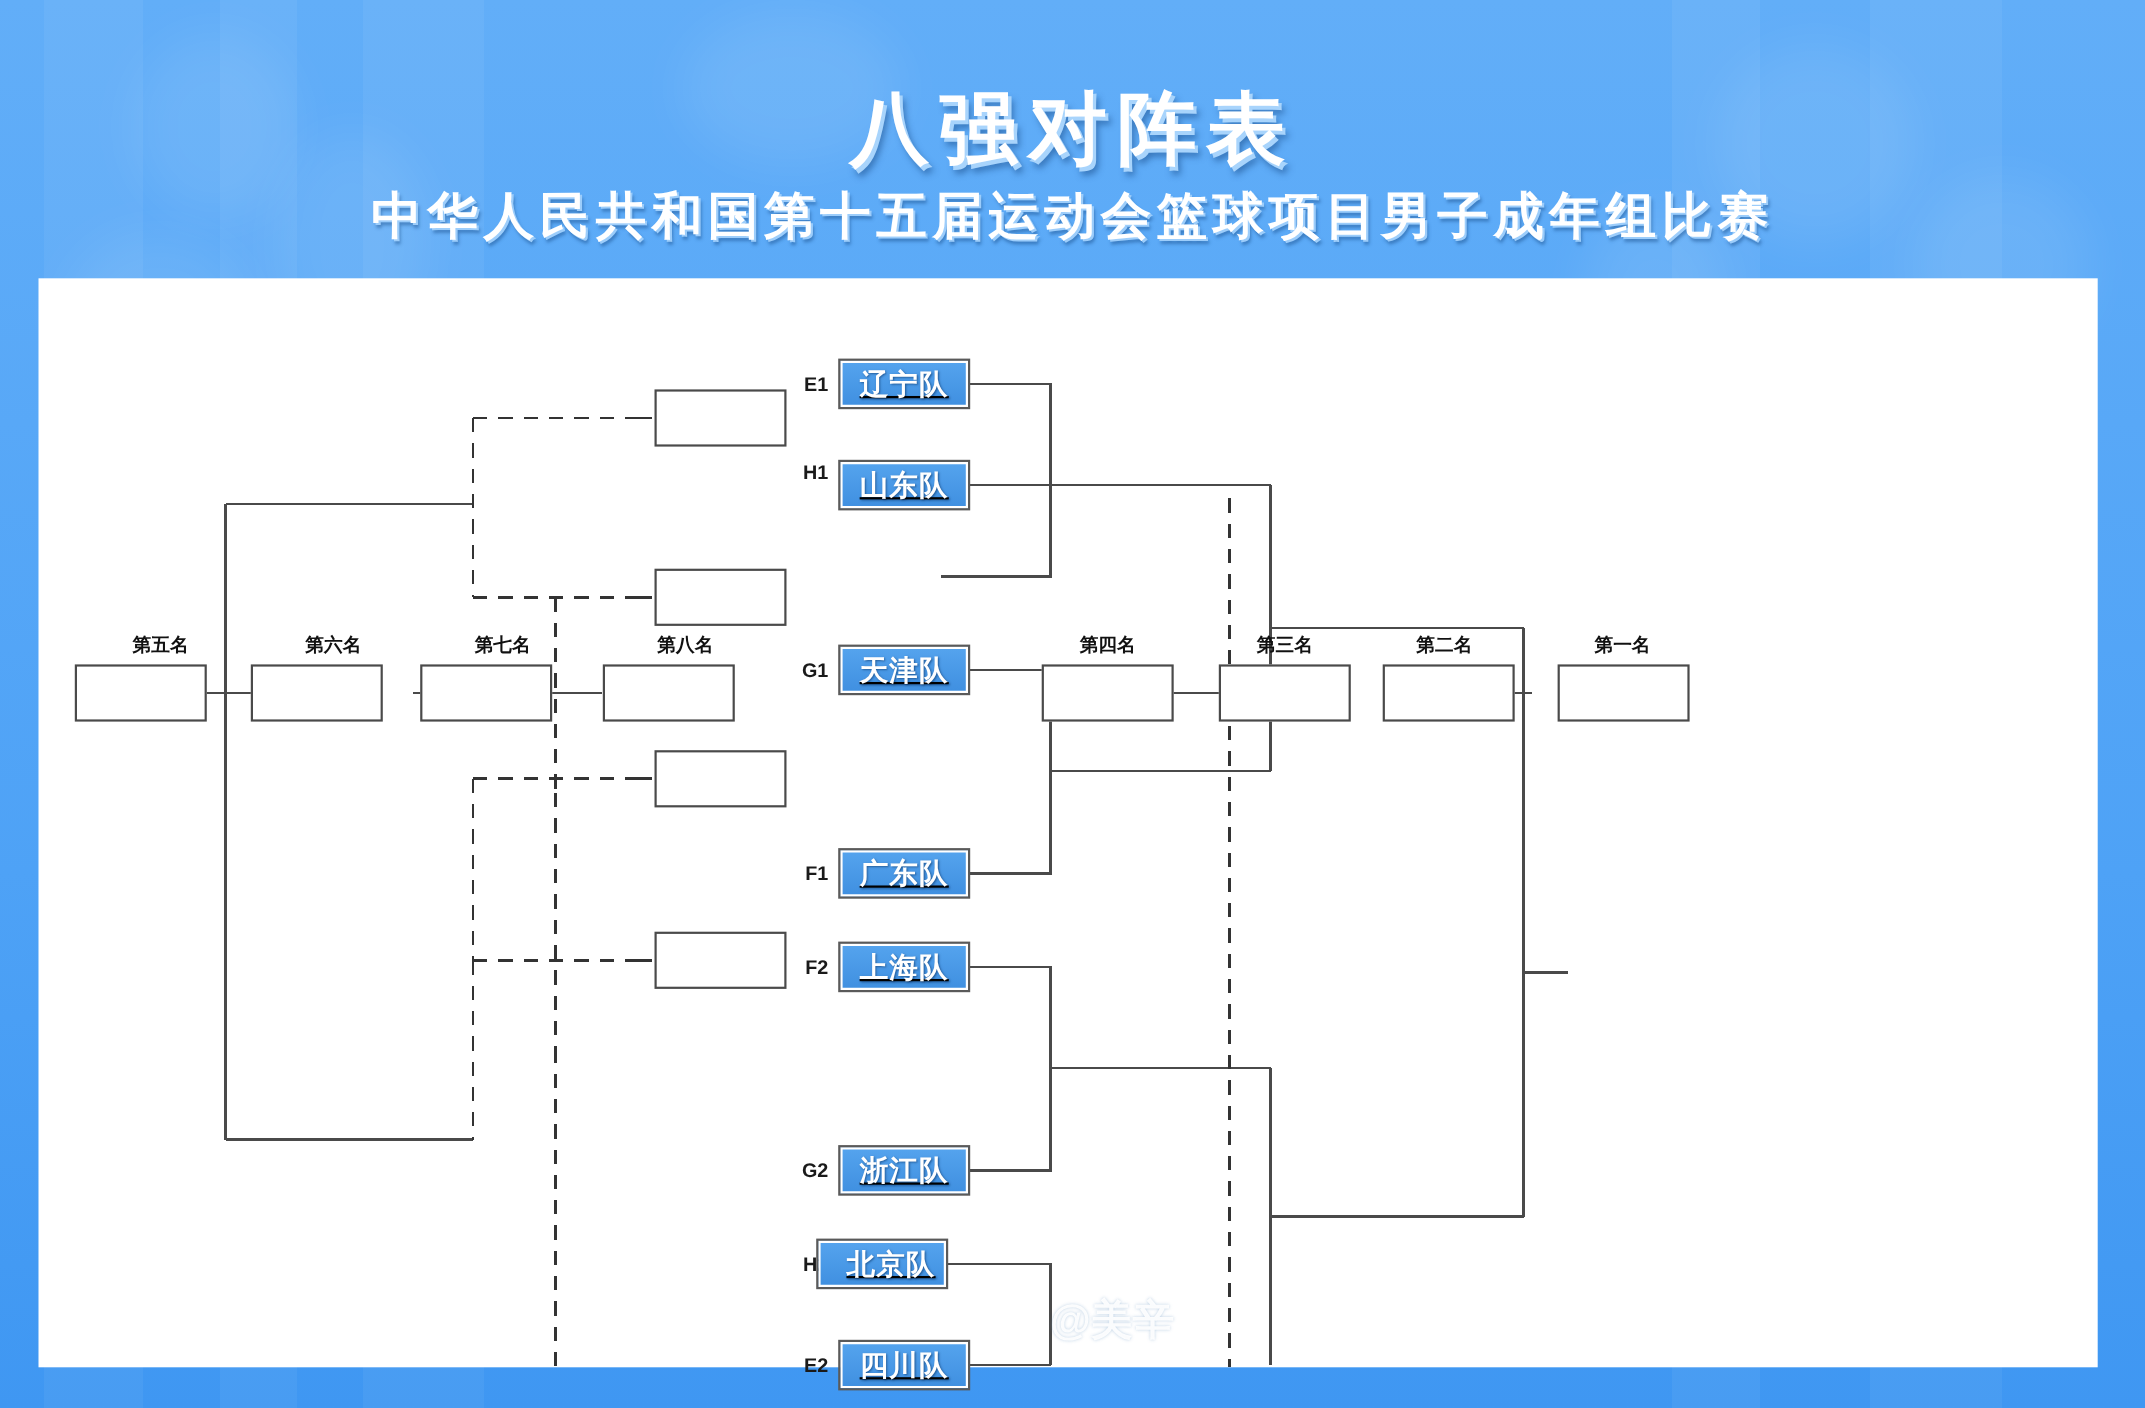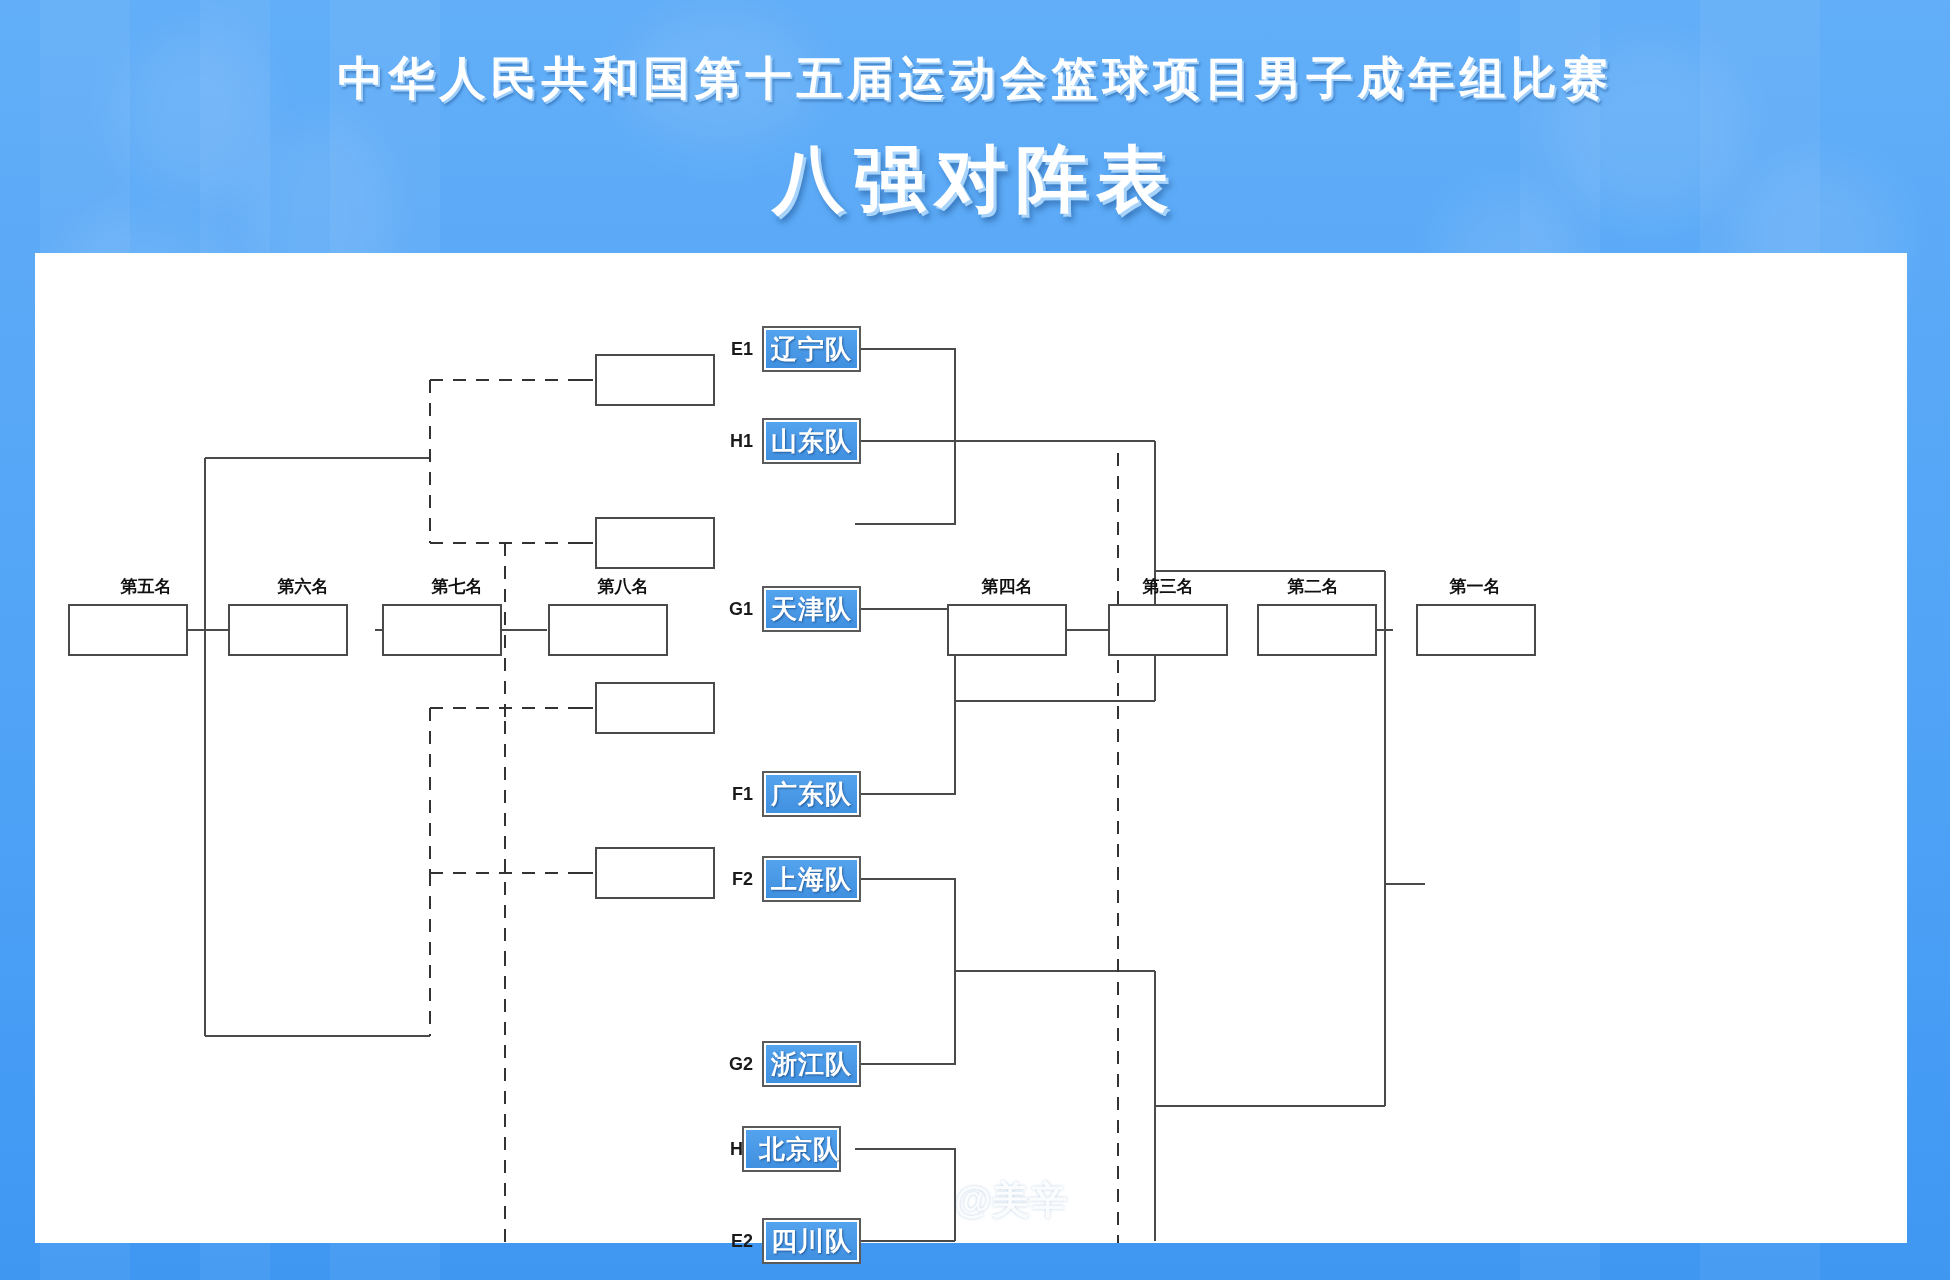--- a/index.html
+++ b/index.html
@@ -61,25 +61,25 @@
     z-index:2;
   }
 
   
   #bracket { position:absolute; inset:0; }
   #bracket svg { position:absolute; left:0; top:0; }
 
   
   .team {
     position:absolute;
-    width:99px; height:46px;
+    width:120px; height:46px;
     background:linear-gradient(180deg,#55a4ee 0%,#3f8fe0 100%);
     border:2px solid #5a5a5a;
     box-shadow:0 0 0 2px #ffffff inset;
-    display:flex; align-items:center; justify-content:center;
+    display:flex; align-items:center; justify-content:center;text-decoration:underline;
   }
   .team span {
     font-size:26px; font-weight:bold; color:#ffffff;
     letter-spacing:1px; white-space:nowrap;
     text-shadow:1px 1px 2px rgba(0,40,90,0.55);
   }
   .seed {
     position:absolute;
     width:46px; text-align:right;
     font-size:18px; font-weight:bold; color:#1a1a1a;
@@ -144,22 +144,22 @@
   <div class="blob" style="left:120px;top:30px;width:150px;height:170px;"></div>
   <div class="blob" style="left:60px;top:210px;width:170px;height:150px;"></div>
   <div class="blob" style="left:250px;top:120px;width:140px;height:200px;"></div>
   <div class="blob" style="left:1560px;top:40px;width:180px;height:180px;"></div>
   <div class="blob" style="left:1740px;top:160px;width:160px;height:160px;"></div>
   <div class="blob" style="left:1440px;top:190px;width:130px;height:150px;"></div>
   <div class="blob" style="left:620px;top:10px;width:200px;height:140px;"></div>
 </div>
 
 <div id="header">
+  <div id="title-sub">八强对阵表</div>
   <div id="title-main">中华人民共和国第十五届运动会篮球项目男子成年组比赛</div>
-  <div id="title-sub">八强对阵表</div>
 </div>
 
 <div id="panel">
   <div id="bracket">
 
     <svg width="1872" height="990">
       <g stroke="#4a4a4a" stroke-width="2.2" fill="none" shape-rendering="crispEdges">
 
         <path d="M 820 96 L 920 96 L 920 188 L 1120 188"></path>
         <path d="M 820 188 L 920 188"></path>
@@ -227,21 +227,21 @@
         <path d="M 1048 377 L 1118 377"></path>
         <path d="M 1240 377 L 1358 377"></path>
       </g>
     </svg>
 
     <div class="seed" style="left:672px; top:73px;">E1</div>
     <div class="team" style="left:727px; top:73px;">
       <span>辽宁队</span>
     </div>
 
-    <div class="seed" style="left:672px; top:165px;">H1</div>
+    <div class="seed" style="left:672px; top:153px;">H1</div>
     <div class="team" style="left:727px; top:165px;text-align:center;">
       <span>山东队</span>
     </div>
 
     <div class="seed" style="left:672px; top:333px;">G1</div>
     <div class="team" style="left:727px; top:333px;">
       <span>天津队</span>
     </div>
 
     <div class="seed" style="left:672px; top:518px;">F1</div>

